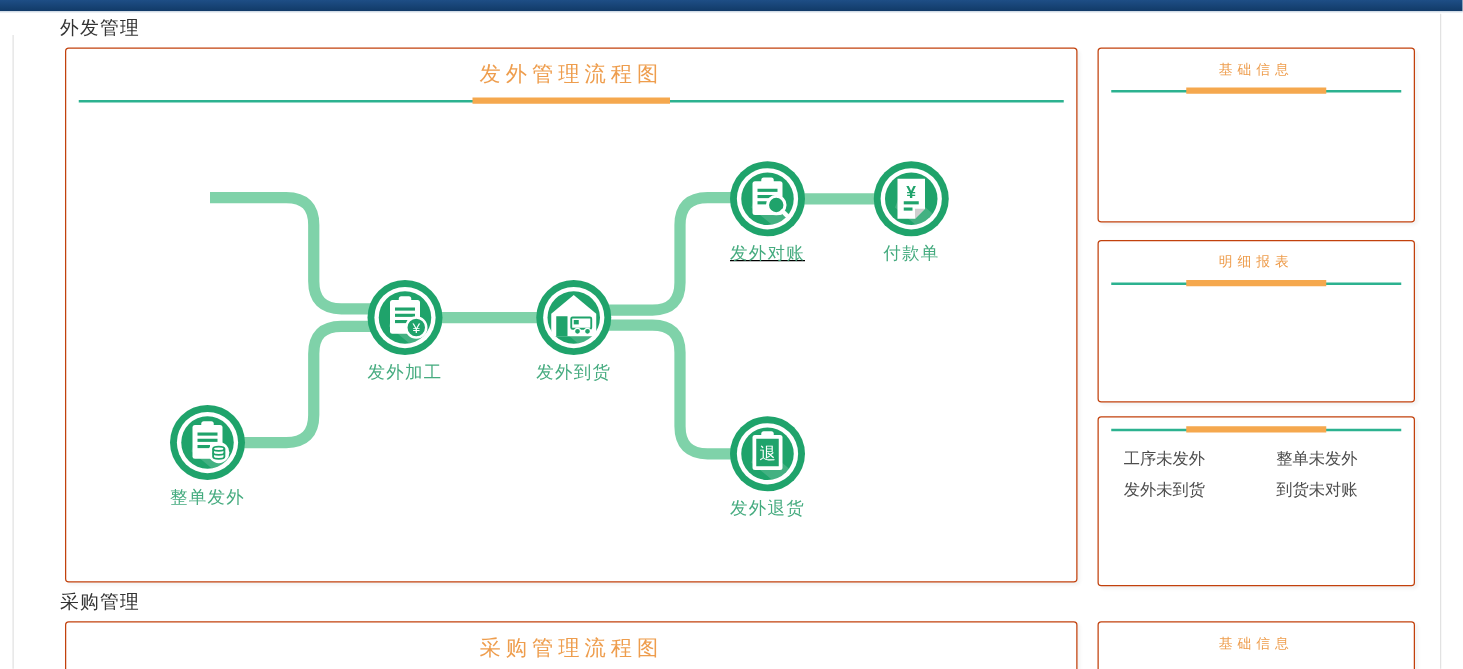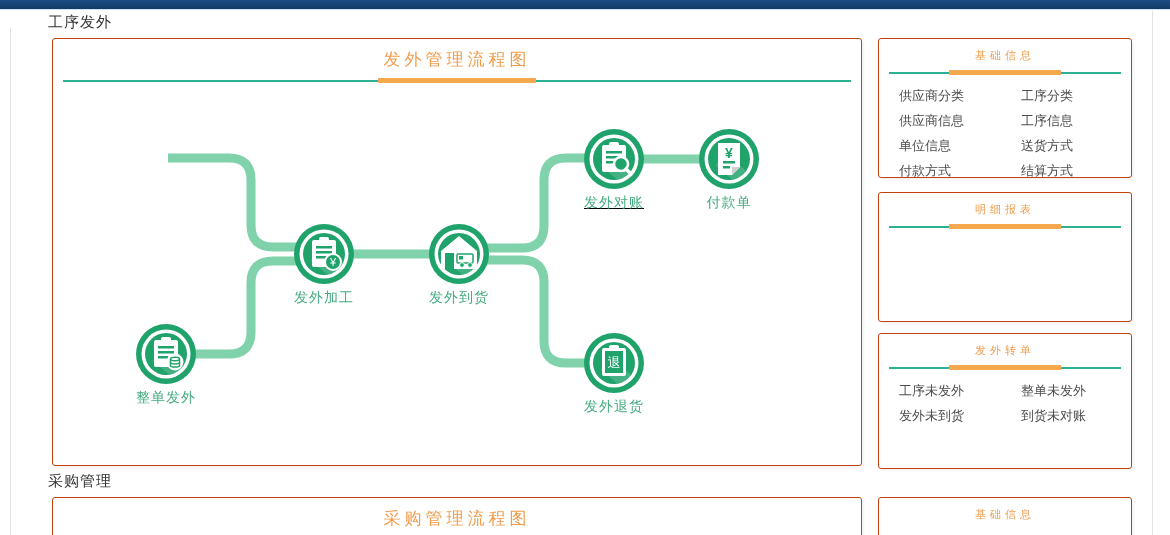--- a/index.html
+++ b/index.html
@@ -27,21 +27,21 @@
     row-gap:7px; font-size:13px; color:#4d4d4d; }
   .side-link { cursor:pointer; }
 </style>
 </head>
 <body>
 
 <div class="topbar"></div>
 <div class="edge-line" style="left:10px; top:28px; height:507px;"></div>
 <div class="edge-line" style="left:1152px; top:11px; height:524px;"></div>
 
-<div class="section-heading" style="left:48px; top:13px;">工序发外</div>
+<div class="section-heading" style="left:48px; top:13px;">外发管理</div>
 
 <div class="panel" style="left:52px; top:38px; width:810px; height:428px;">
   <div class="panel-title flow-title">发外管理流程图</div>
   <div class="title-rule">
     <div class="accent accent-wide"></div>
   </div>
 
   <svg class="connectors" width="810" height="428" viewBox="0 0 810 428">
     <g fill="none" stroke="#7fd2a9" stroke-width="9">
       <path d="M115 119 H176 Q198 119 198 141 V186 Q198 208 220 208 H271"></path>
@@ -181,41 +181,30 @@
     </svg>
     <div class="node-label">发外退货</div>
   </div>
 </div>
 
 <div class="panel" style="left:878px; top:38px; width:254px; height:140px;">
   <div class="panel-title side-title">基础信息</div>
   <div class="title-rule">
     <div class="accent accent-narrow"></div>
   </div>
-  <div class="side-items">
-    <span class="side-link">供应商分类</span>
-    <span class="side-link">工序分类</span>
-    <span class="side-link">供应商信息</span>
-    <span class="side-link">工序信息</span>
-    <span class="side-link">单位信息</span>
-    <span class="side-link">送货方式</span>
-    <span class="side-link">付款方式</span>
-    <span class="side-link">结算方式</span>
-  </div>
 </div>
 
 <div class="panel" style="left:878px; top:192px; width:254px; height:130px;">
   <div class="panel-title side-title">明细报表</div>
   <div class="title-rule">
     <div class="accent accent-narrow"></div>
   </div>
 </div>
 
 <div class="panel" style="left:878px; top:333px; width:254px; height:136px;">
-  <div class="panel-title side-title">发外转单</div>
   <div class="title-rule">
     <div class="accent accent-narrow"></div>
   </div>
   <div class="side-items">
     <span class="side-link">工序未发外</span>
     <span class="side-link">整单未发外</span>
     <span class="side-link">发外未到货</span>
     <span class="side-link">到货未对账</span>
   </div>
 </div>

